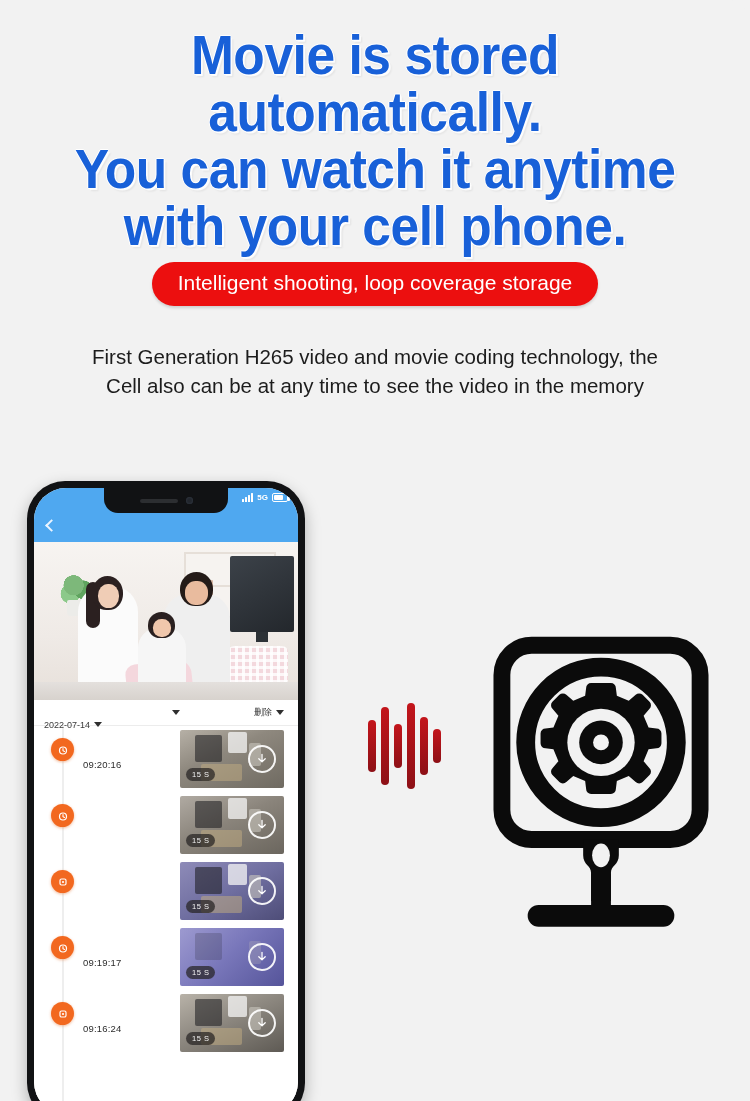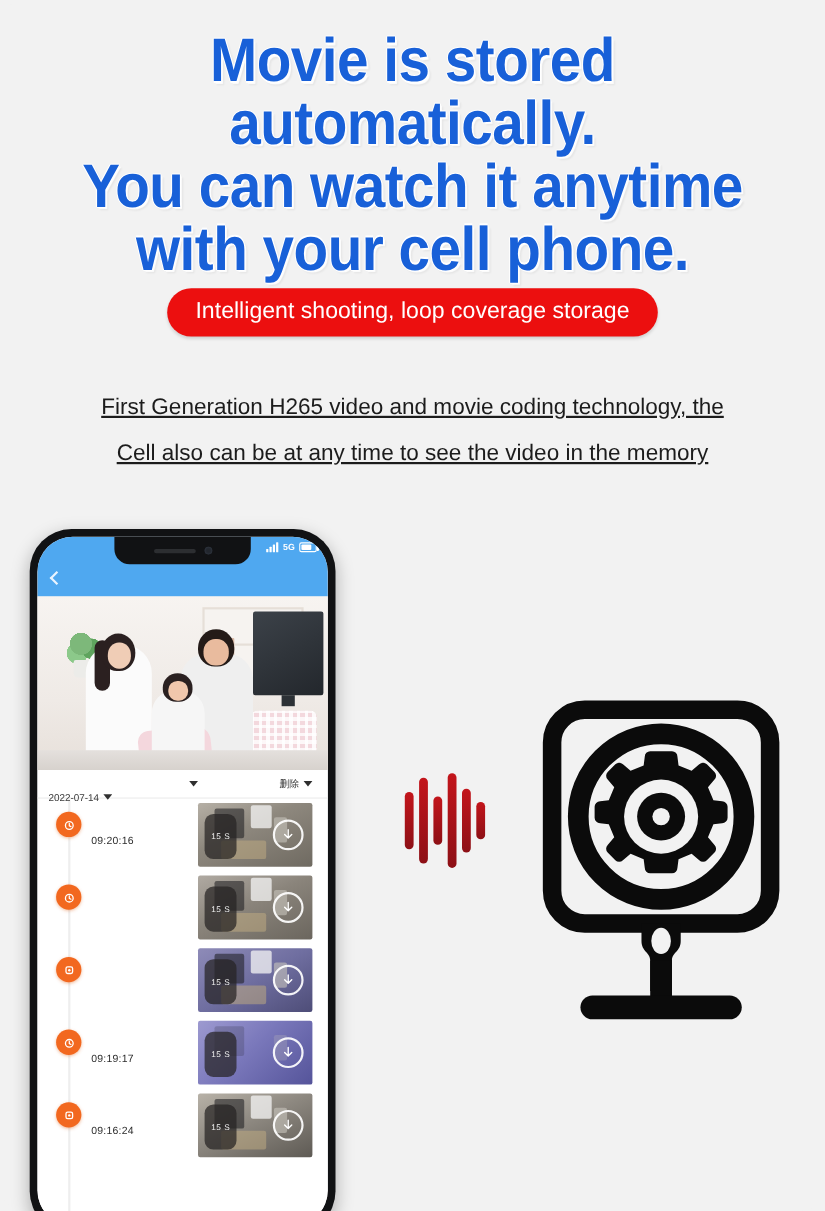--- a/index.html
+++ b/index.html
@@ -51,21 +51,21 @@
   }
 
   
   .body-copy {
     position: absolute; left: 20px; top: 341px; width: 710px;
     text-align: center;
     color: #1c1c1c;
     font-size: 20.5px;
     line-height: 27px;
   }
-  .body-copy p { margin: 15px; text-decoration: underline; }
+  .body-copy p { margin: 2px; }
 
   
   .phone {
     position: absolute; left: 27px; top: 481px;
     width: 278px; height: 640px;
     background: #111214;
     border-radius: 38px;
     box-shadow: 0 6px 16px rgba(0,0,0,0.28);
     overflow: hidden;
     padding: 7px;
@@ -224,21 +224,21 @@
   .th-e { background:
      linear-gradient(155deg,#b8b2a8 0%, #8d8880 45%, #5e5a54 100%); }
   .th-obj { position:absolute; background: rgba(25,25,30,.55); border-radius:2px; }
   .th-obj.o1 { left:14%; top:8%; width:26%; height:48%; }
   .th-obj.o2 { left:46%; top:4%; width:18%; height:36%; background: rgba(245,245,245,.75); }
   .th-obj.o3 { left:66%; top:22%; width:12%; height:40%; background: rgba(200,196,188,.6); }
   .th-obj.o4 { left:20%; top:58%; width:40%; height:30%; background: rgba(190,170,130,.55); }
   .badge {
     position: absolute; left: 6px; bottom: 7px;
     background: rgba(38,34,34,.72); color: #f3f3f3;
-    font-size: 7.5px; padding: 16px 6px; border-radius: 8px;
+    font-size: 7.5px; padding: 2px 6px; border-radius: 8px;
     letter-spacing: .5px;
   }
   .dl {
     position: absolute; right: 8px; top: 50%; transform: translateY(-50%);
     width: 28px; height: 28px; border-radius: 50%;
     border: 2px solid rgba(255,255,255,.92);
     display: flex; align-items: center; justify-content: center;
   }
   .dl svg { width: 14px; height: 14px; stroke: #ffffff; fill: none; stroke-width: 2.2; }
 

